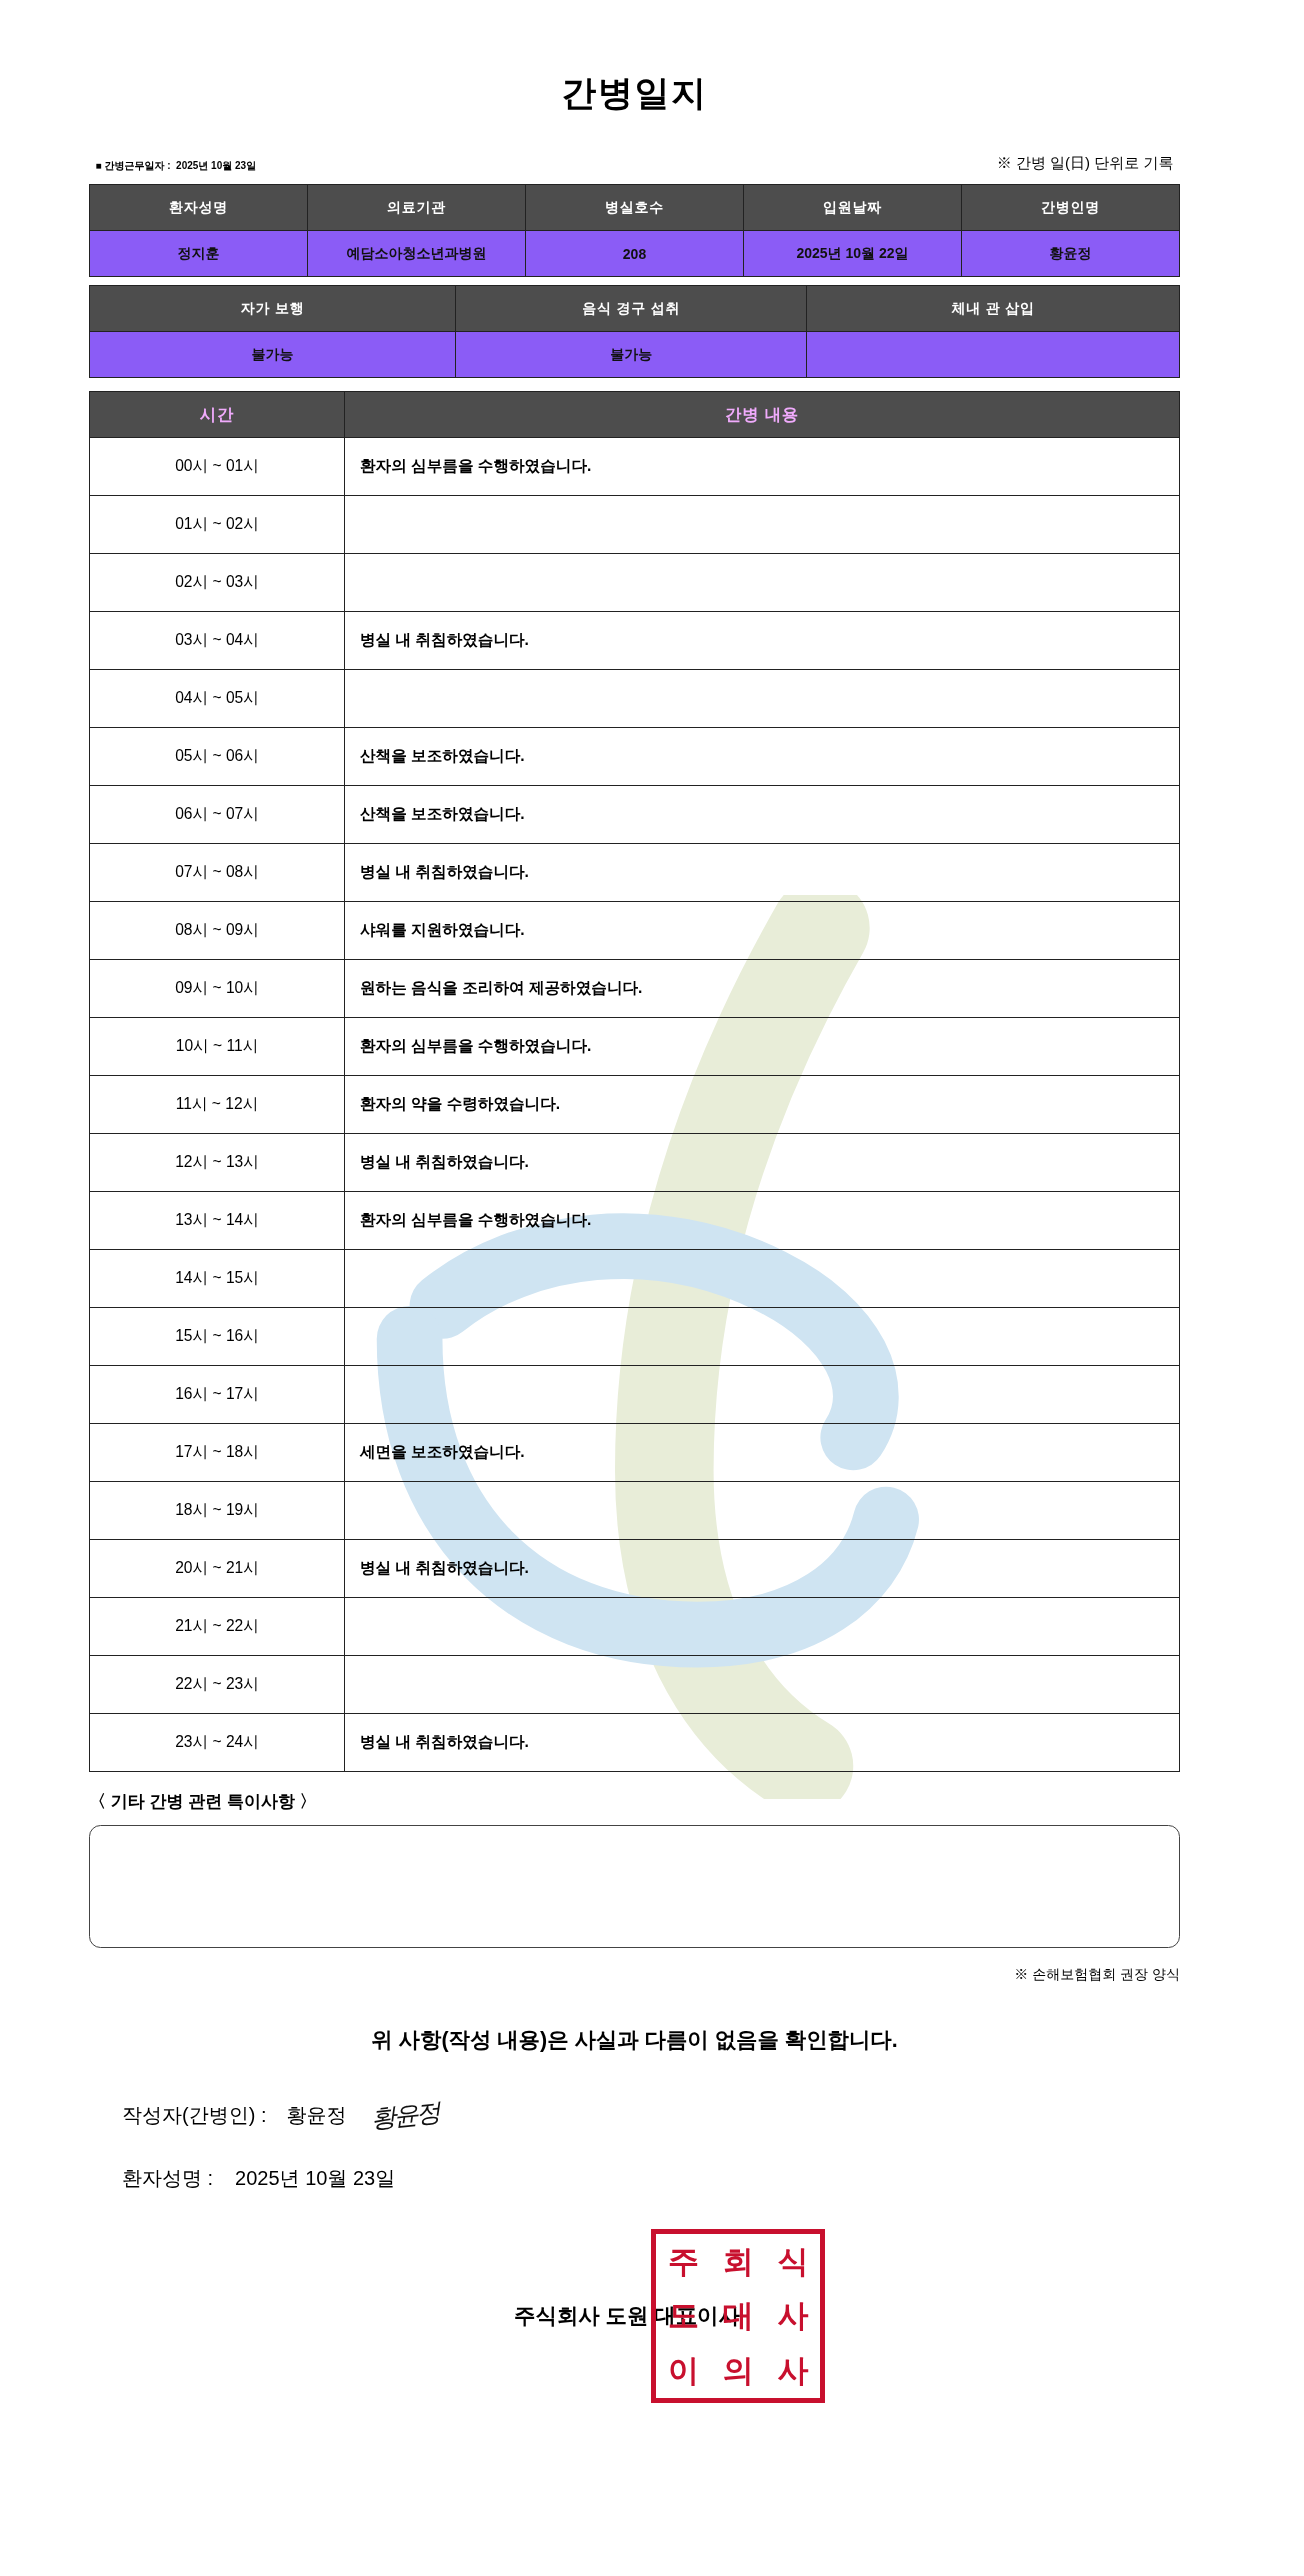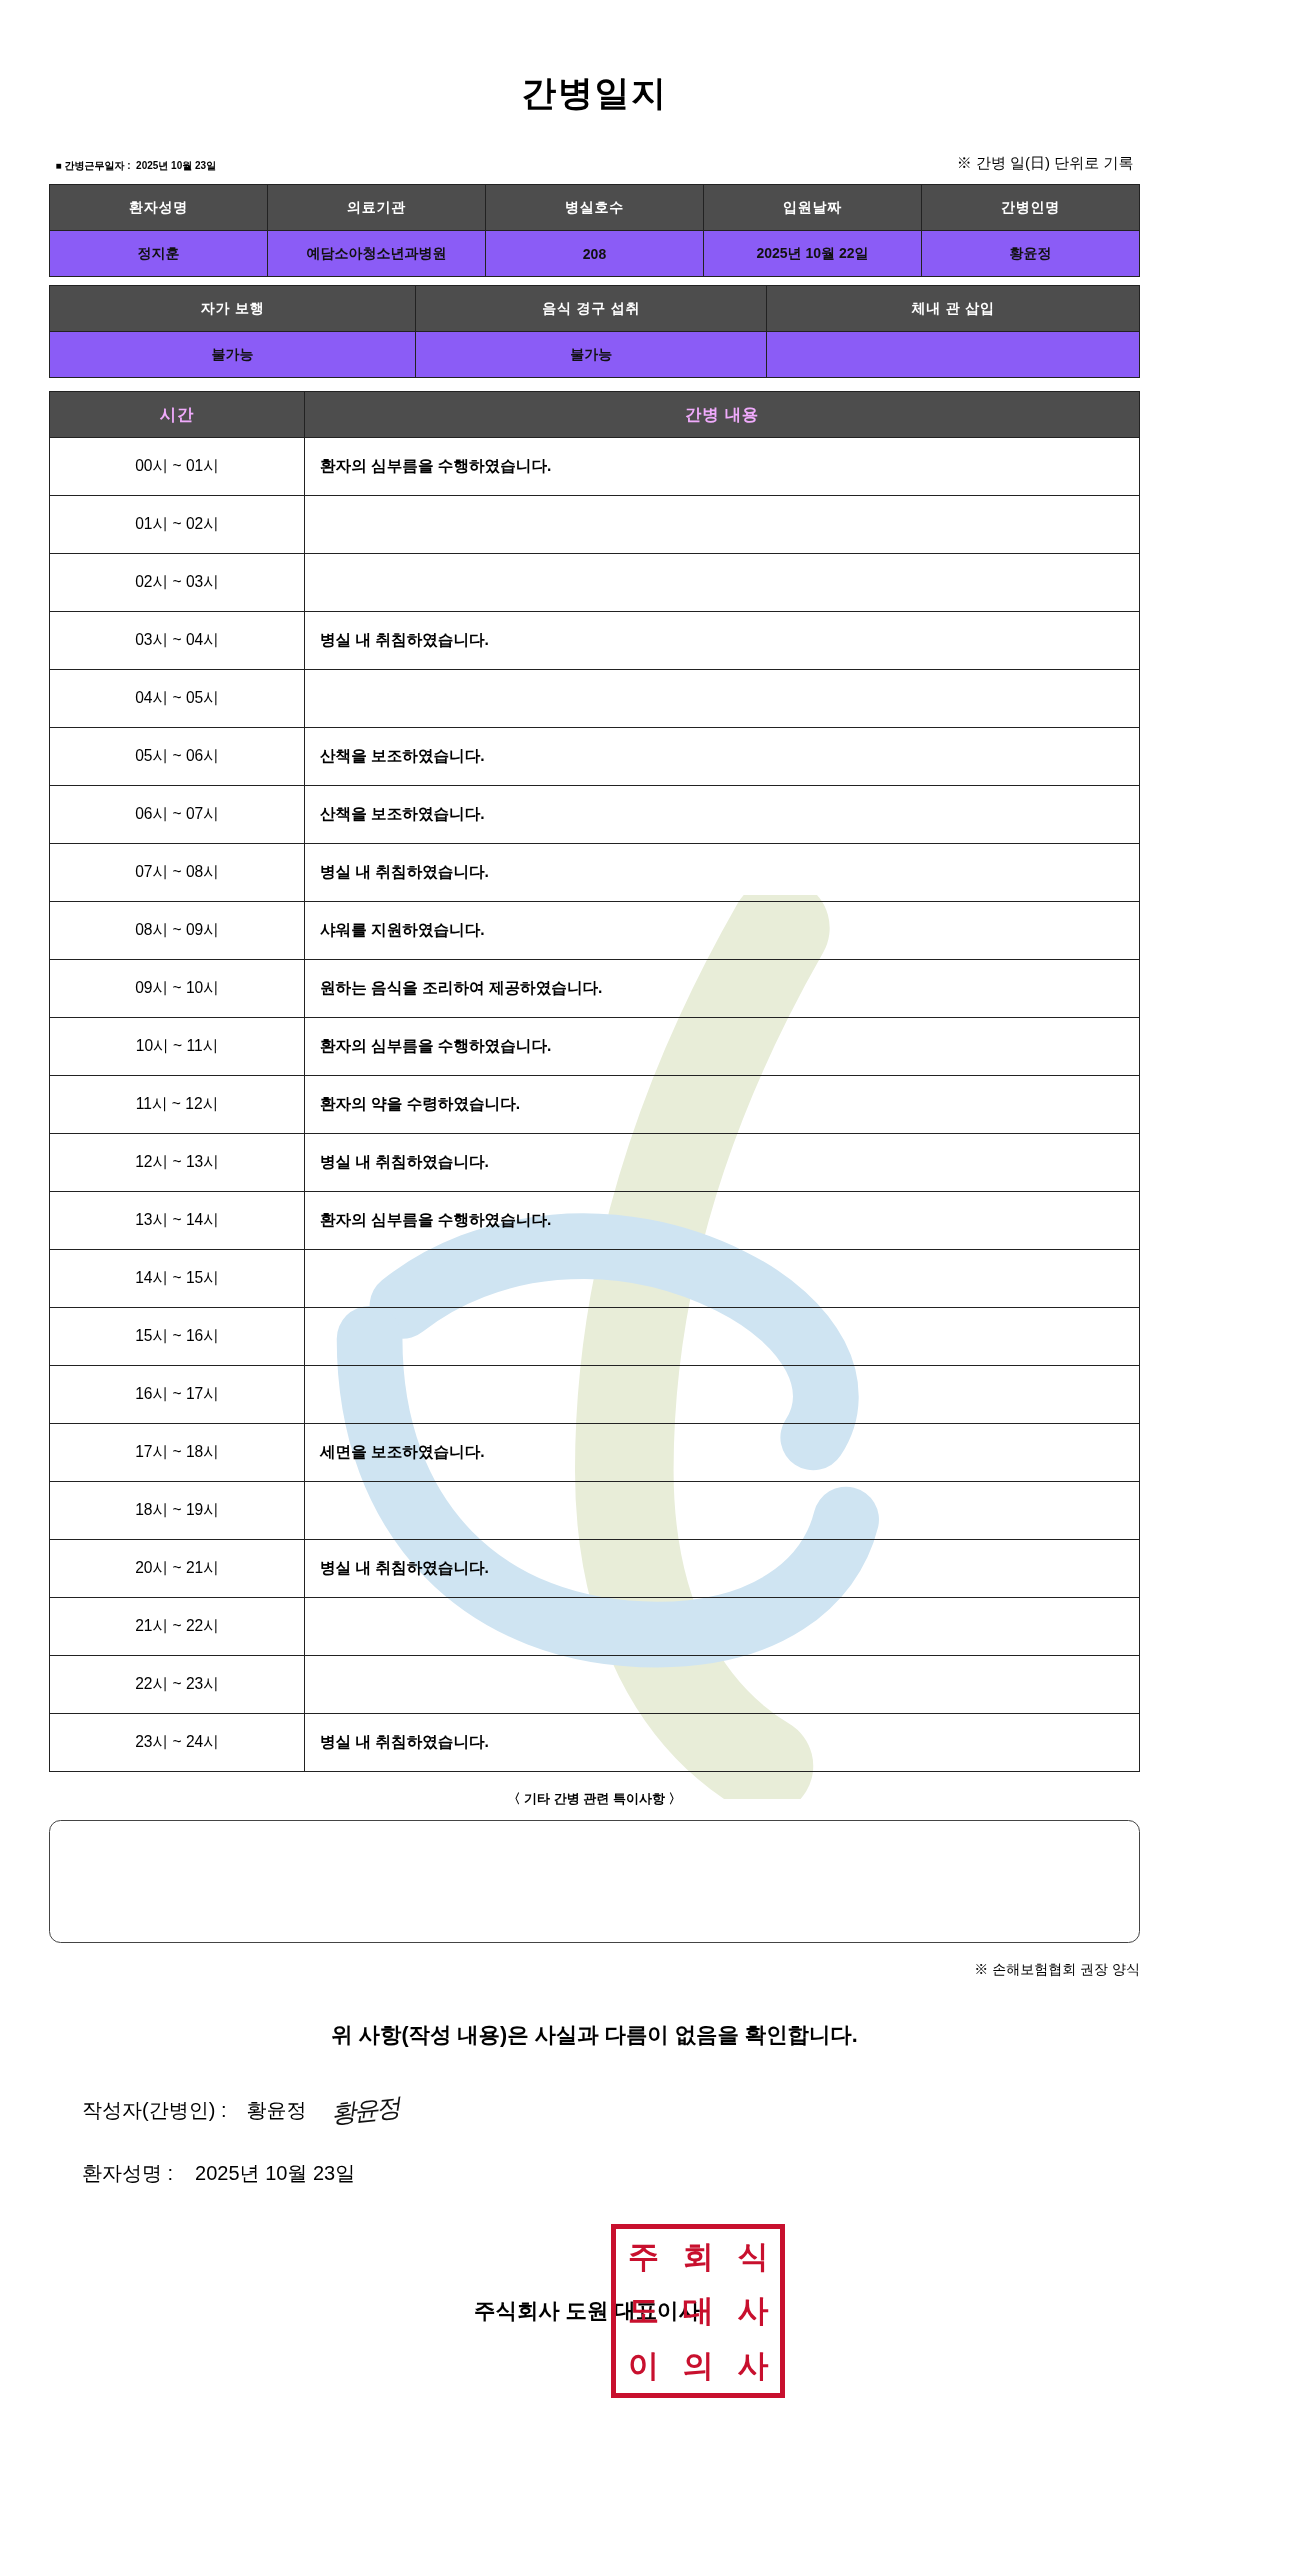--- a/index.html
+++ b/index.html
@@ -14,20 +14,21 @@
     color: #000000;
     position: relative;
   }
   .page {
     position: relative;
     width: 1196px;
     min-height: 2576px;
     box-sizing: border-box;
     padding: 49px 56px 33px 49px;
     overflow: hidden;
+    margin-left: 40px;
   }
   
   .watermark {
     position: absolute;
     left: 271px;
     top: 895px;
     width: 723px;
     height: 904px;
     pointer-events: none;
     z-index: 0;
@@ -104,22 +105,21 @@
   }
   .log-table .note-cell {
     text-align: left;
     font-size: 15.6px;
     padding-left: 15px;
     height: 58px;
     font-weight: bold;
   }
 
   .etc-title {
-    text-align: center;
-    font-size: 13px;
+    font-size: 17px;
     font-weight: bold;
     margin: 18px 0 11.5px 0;
   }
   .etc-box {
     border: 0.8px solid #444444;
     border-radius: 11.5px;
     height: 123px;
     width: 100%;
     box-sizing: border-box;
     background: rgba(255,255,255,0);

